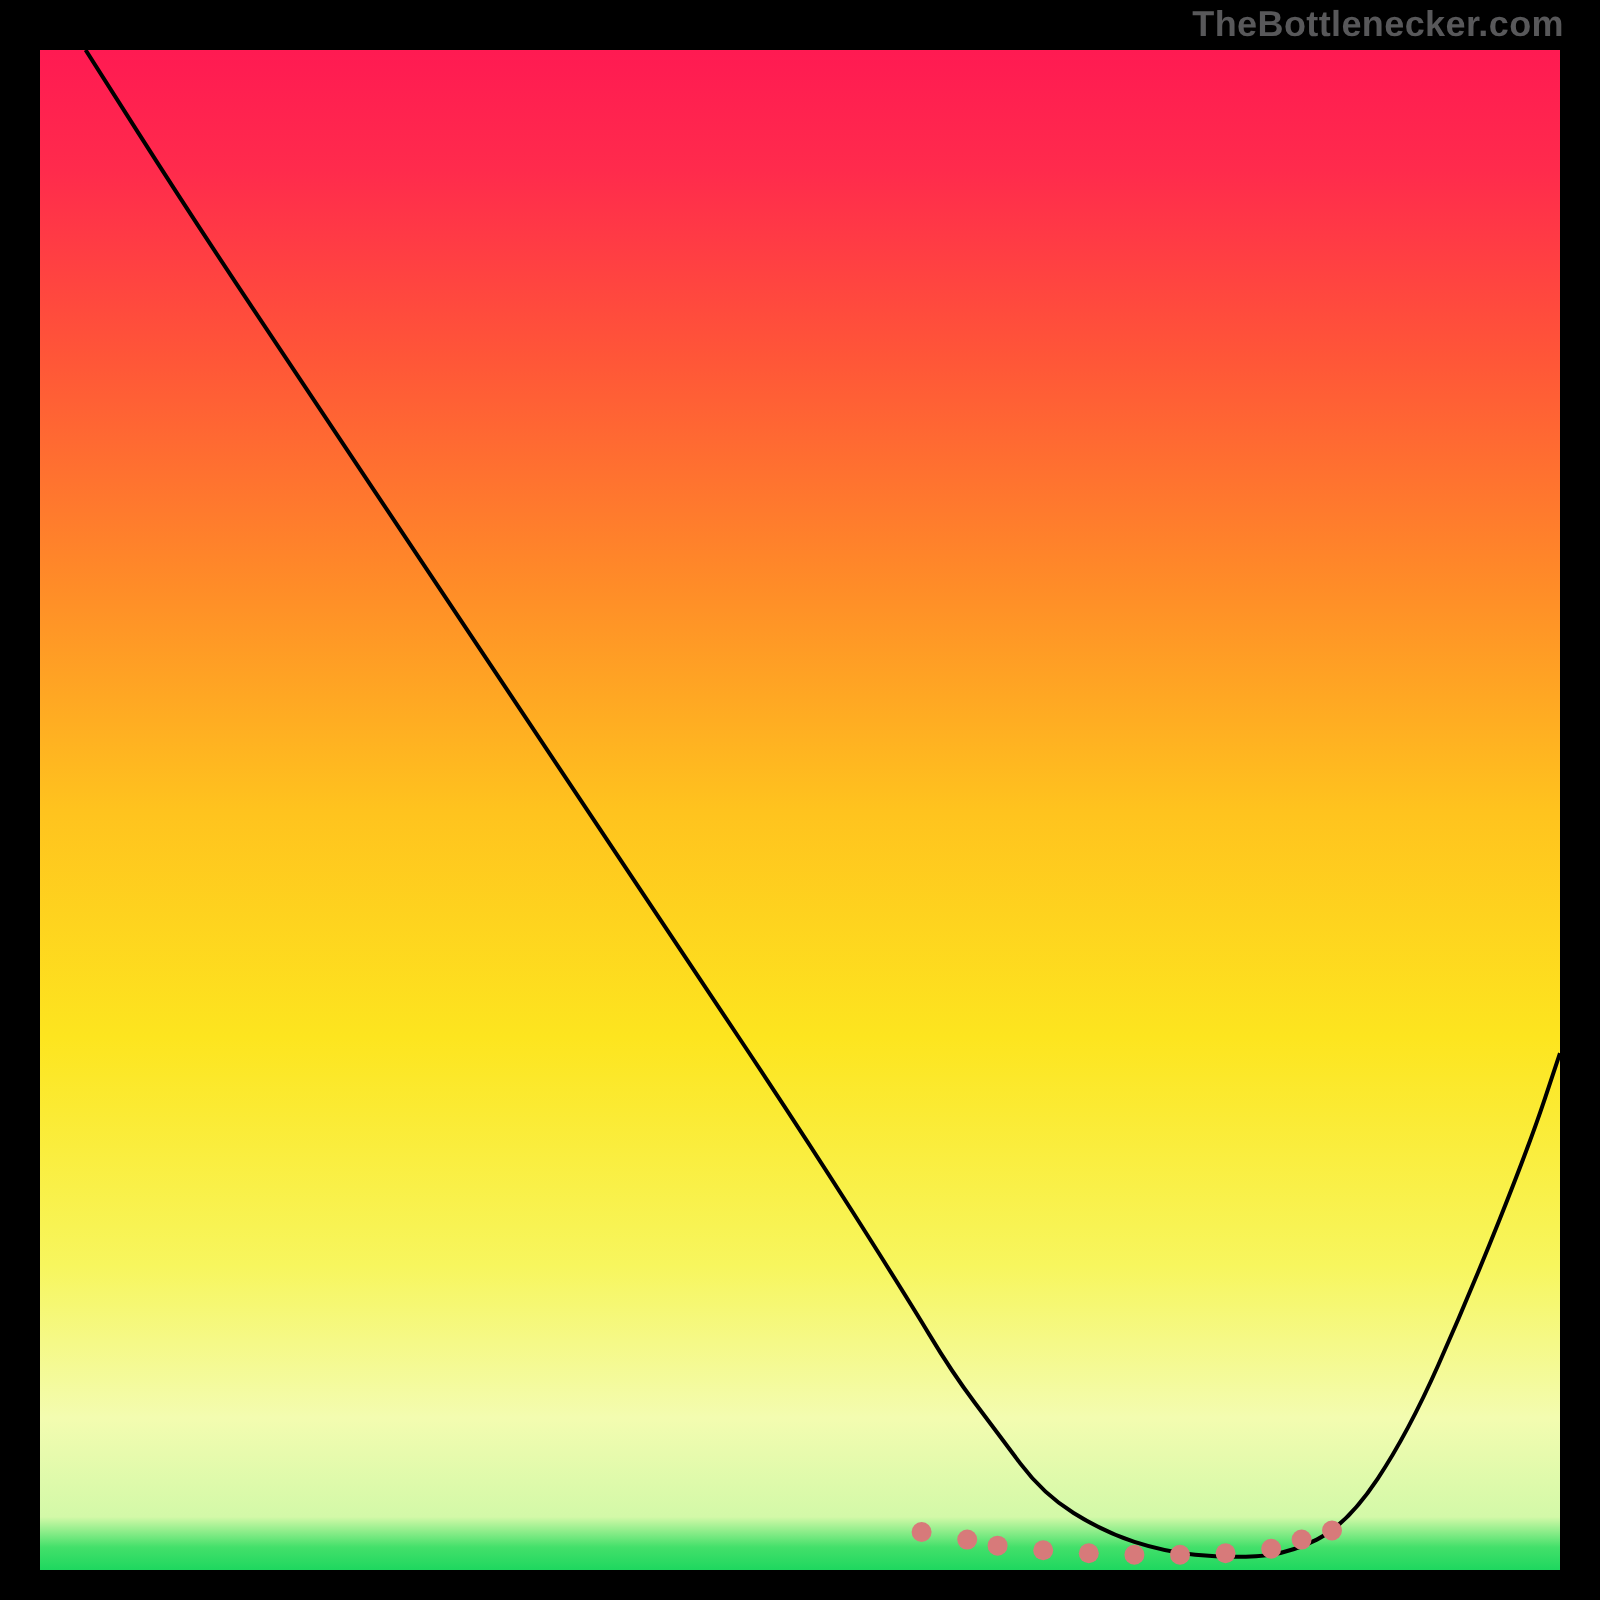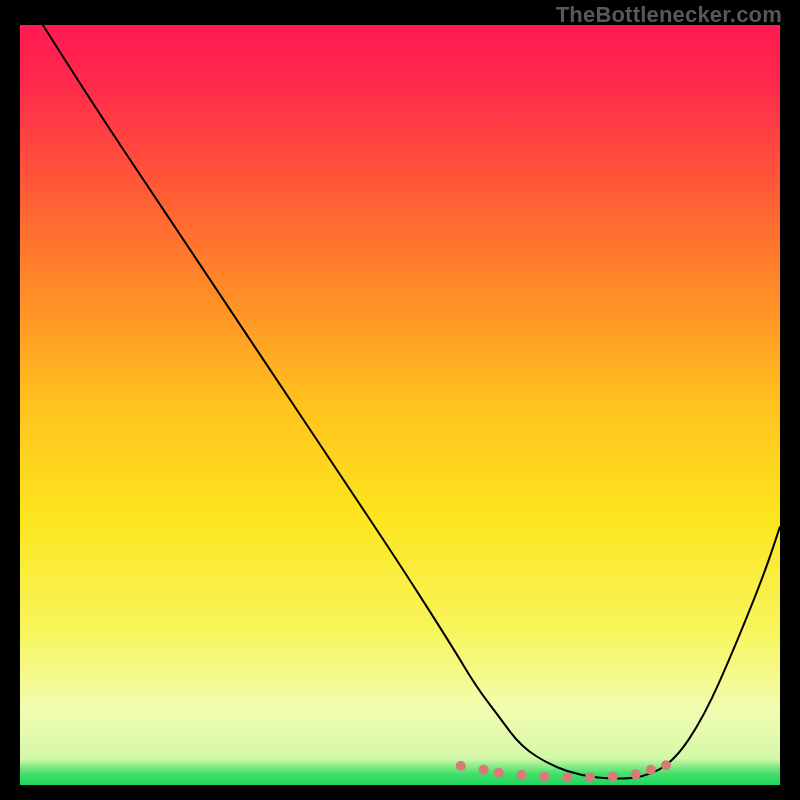--- a/index.html
+++ b/index.html
@@ -23,21 +23,21 @@
     left: 0;
     top: 0;
     width: 760px;
     height: 760px;
   }
   .watermark {
     position: absolute;
     top: 2px;
     right: 18px;
     font-family: Arial, Helvetica, sans-serif;
-    font-size: 22px;
+    font-size: 18px;
     font-weight: 600;
     color: #58585a;
     letter-spacing: 0.2px;
   }
 </style>
 </head>
 <body>
 
 <div class="watermark">TheBottlenecker.com</div>
 

